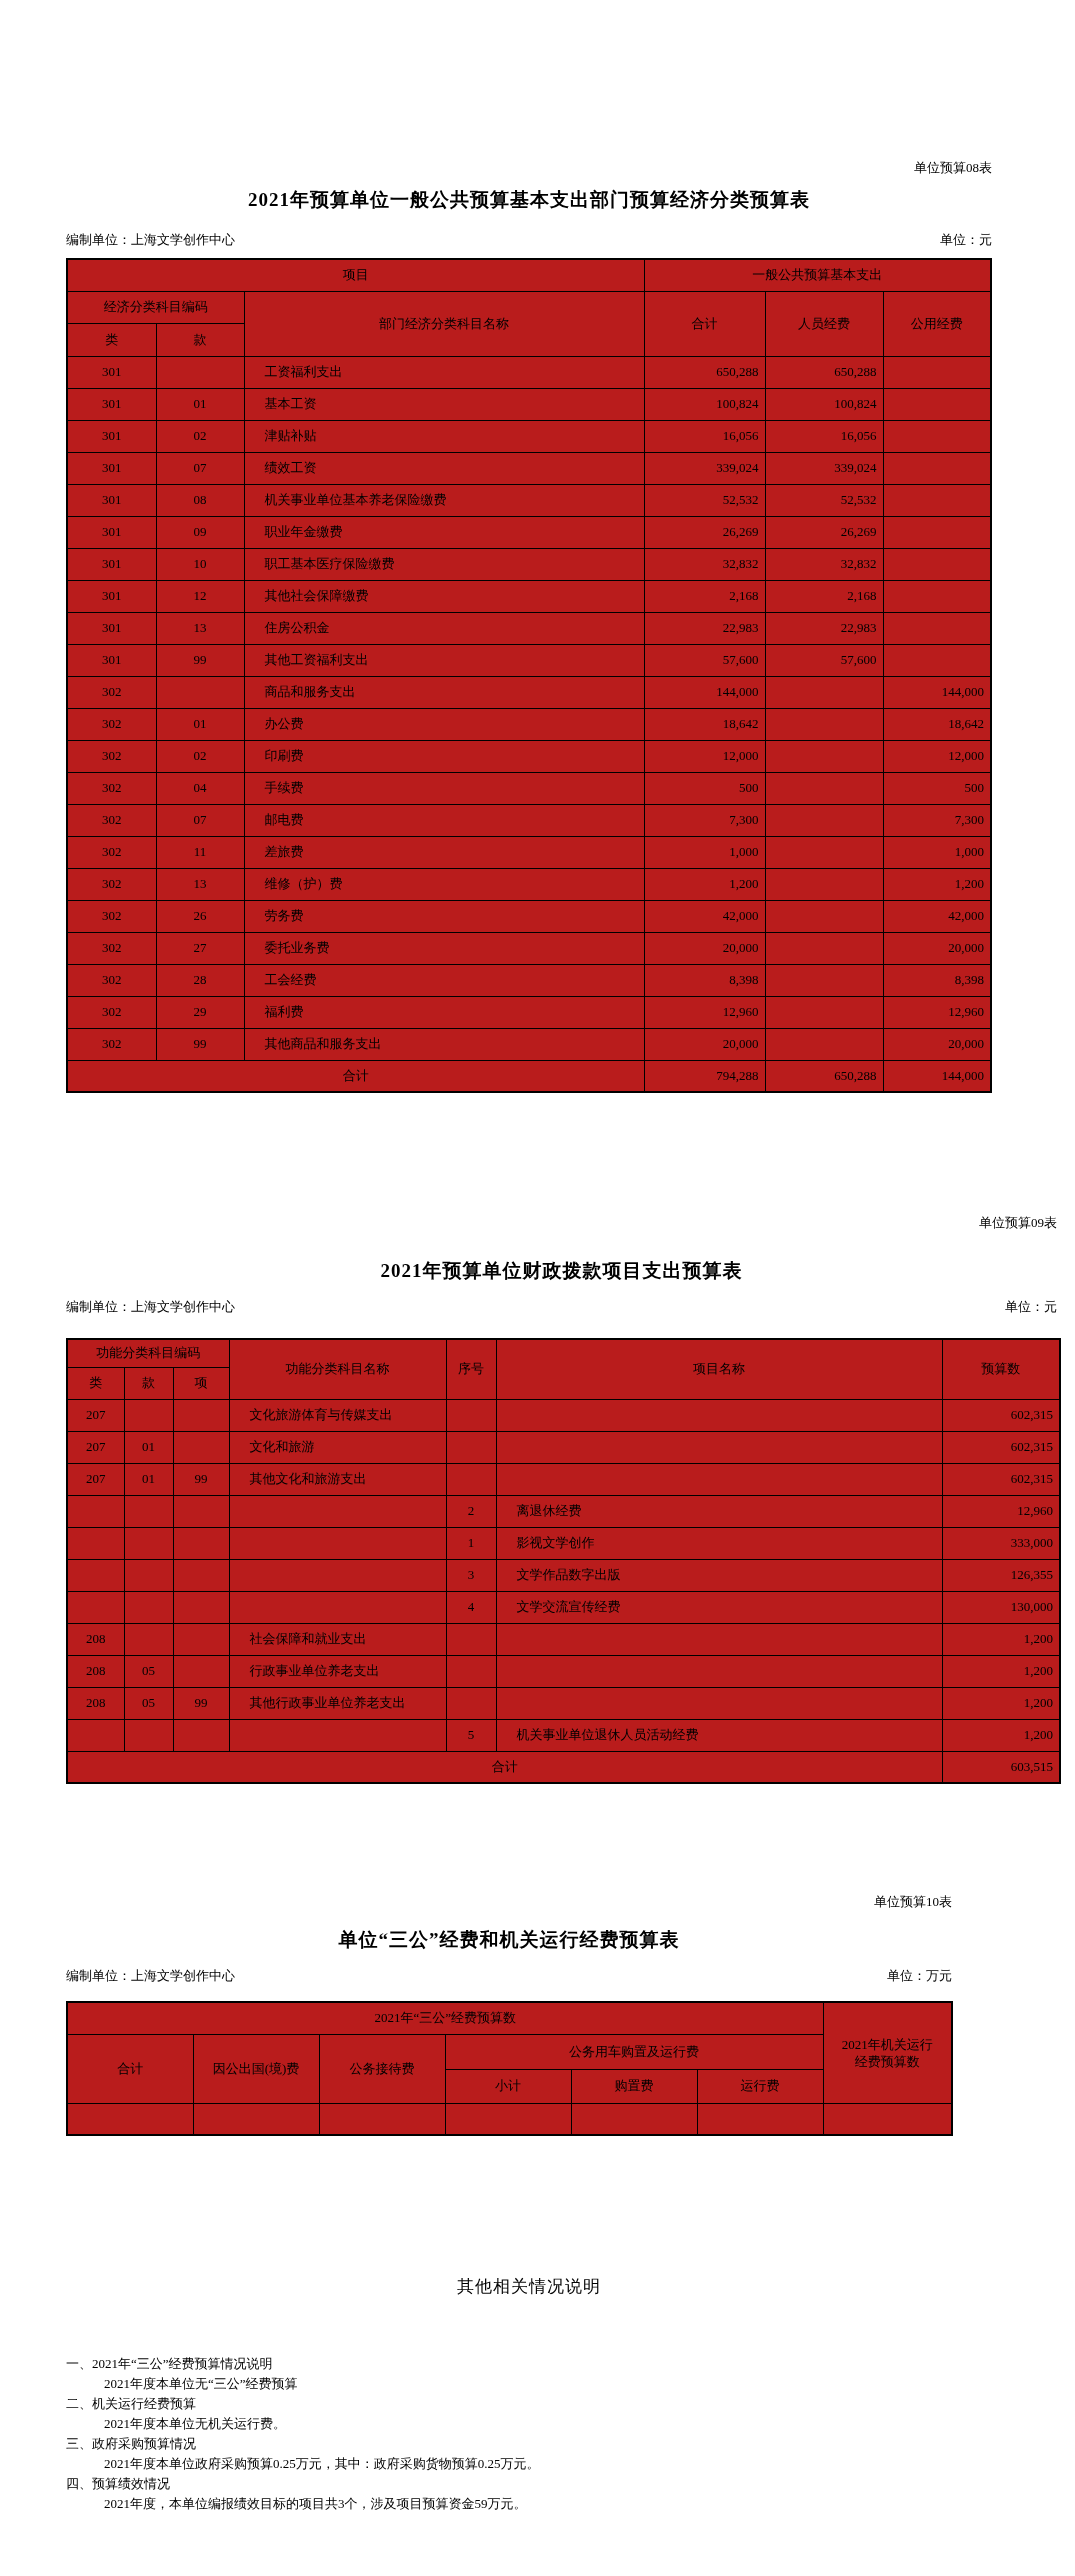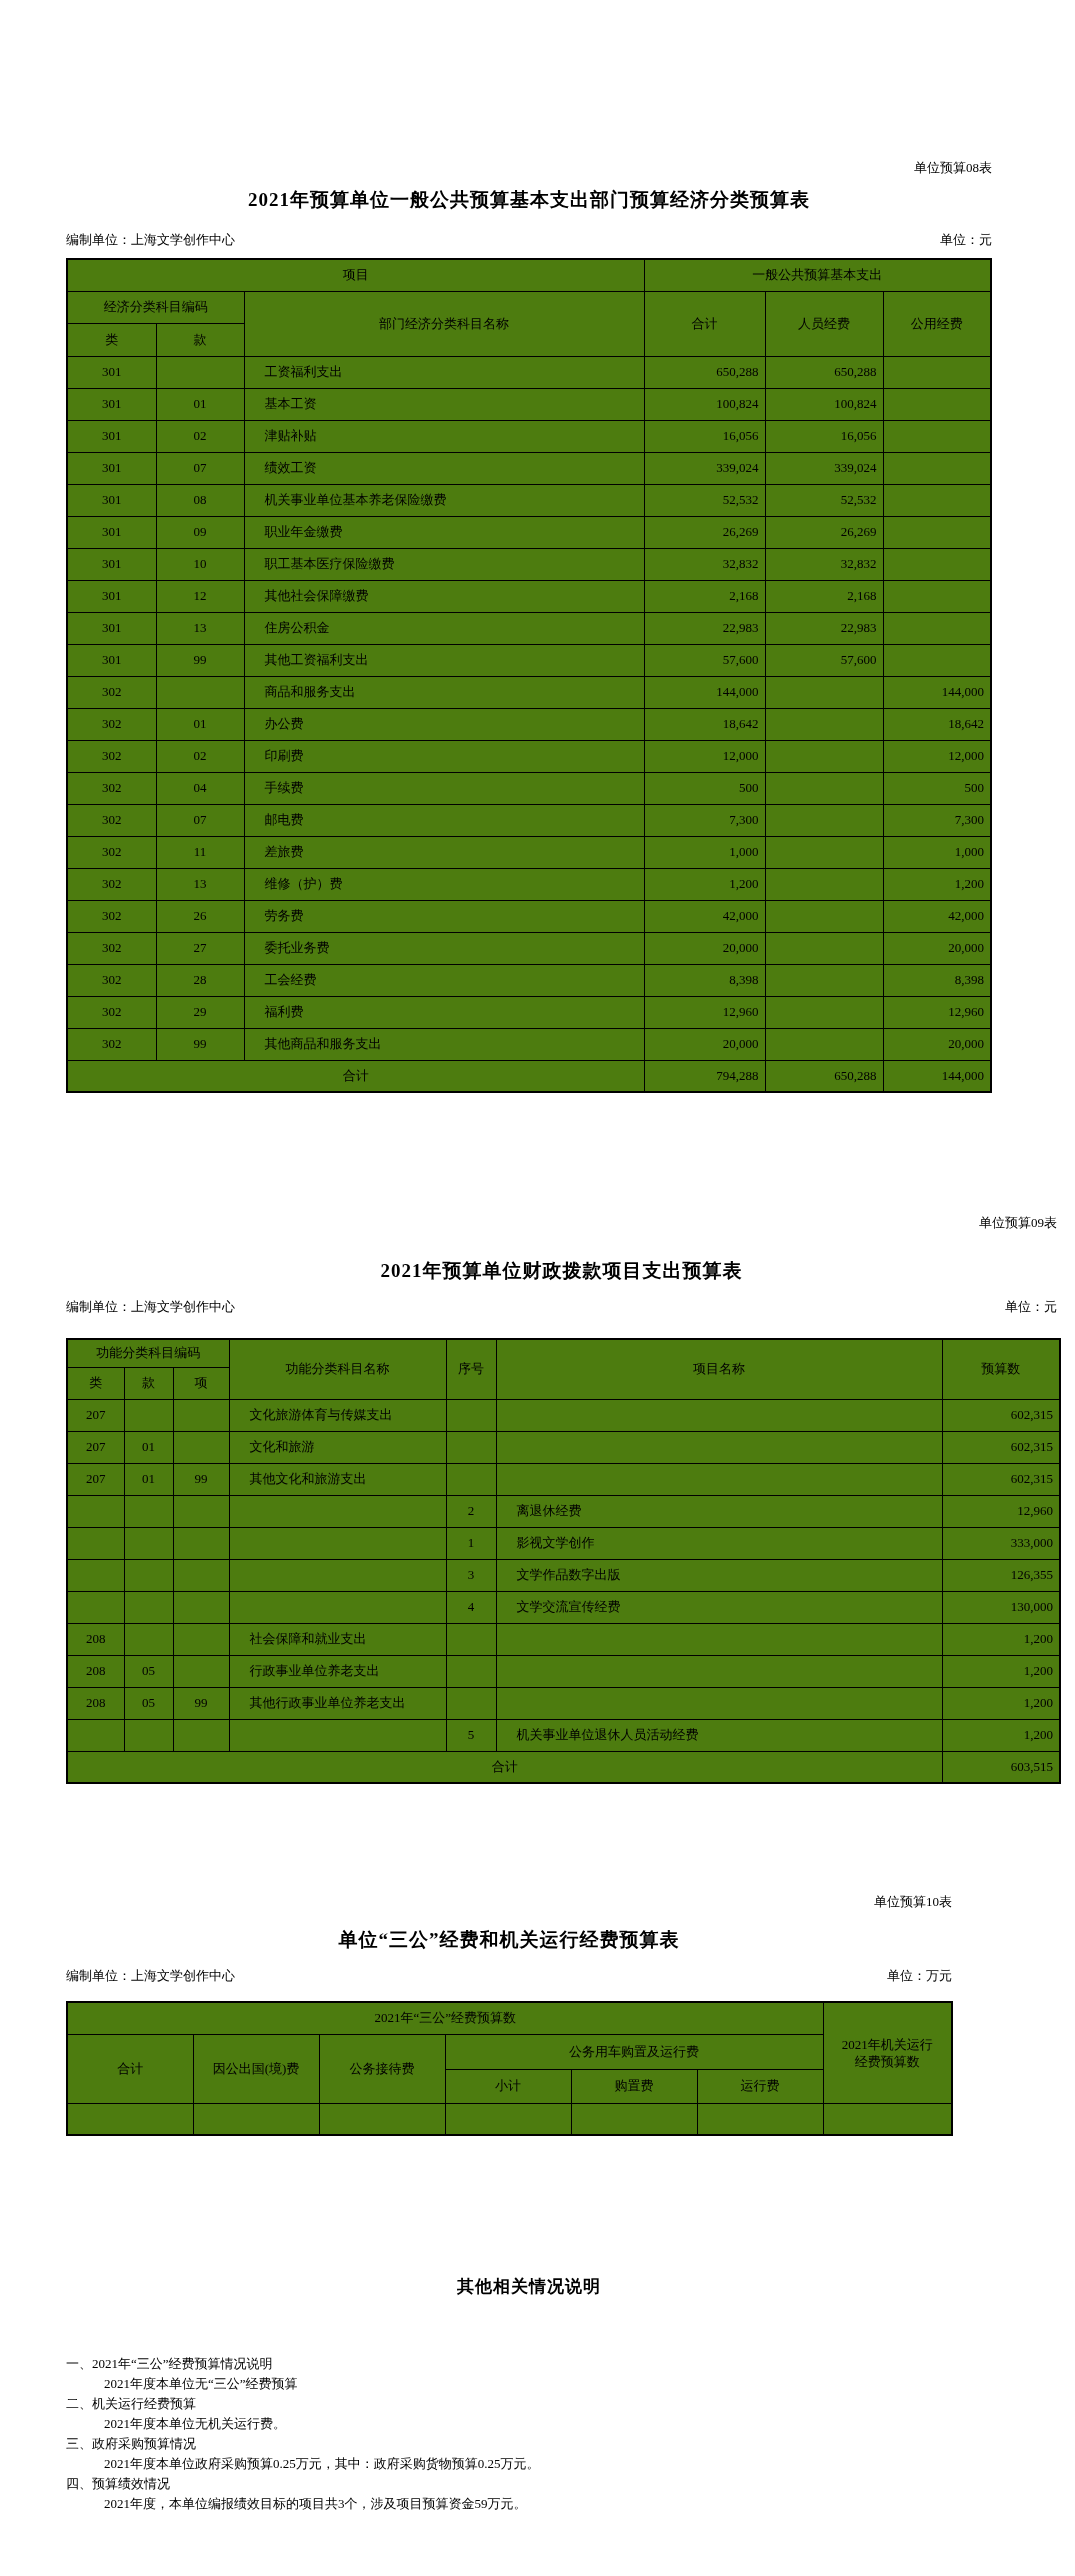--- a/index.html
+++ b/index.html
@@ -3,21 +3,21 @@
 <meta charset="utf-8">
 <style>
   * { margin:0; padding:0; box-sizing:border-box; }
   html,body { background:#ffffff; }
   body { font-family:"Liberation Serif","DejaVu Serif",serif; color:#000; }
   .page { position:relative; width:1076px; height:2576px; background:#fff; overflow:hidden; }
   .section { position:absolute; }
   .sheet-label { text-align:right; font-size:13px; height:16px; }
   .tbl-title { text-align:center; font-size:19px; font-weight:bold; letter-spacing:1px; }
   .meta { display:flex; justify-content:space-between; font-size:13px; }
-  table { border-collapse:collapse; table-layout:fixed; width:100%; border:2px solid #000; background:#4d7c0f; }
+  table { border-collapse:collapse; table-layout:fixed; width:100%; border:2px solid #000; background:#b91c1c; }
   th,td { border:1px solid #000; font-size:13px; font-weight:normal; overflow:hidden; padding:0; vertical-align:middle; }
   th { text-align:center; }
   tr { height:32px; }
   tr.h28 { height:28px; }
   tr.h33 { height:33px; }
   tr.h34 { height:34px; }
   tr.h35 { height:35px; }
   .a-l { text-align:left; padding-left:20px; }
   .a-r { text-align:right; padding-right:6px; }
   .a-c { text-align:center; }
@@ -29,21 +29,21 @@
   #s08 table { margin-top:9px; }
   #s09 { left:66px; top:1214px; width:991px; }
   #s09 .tbl-title { margin-top:28px; }
   #s09 .meta { margin-top:14px; }
   #s09 table { margin-top:22px; }
   #s10 { left:66px; top:1893px; width:886px; }
   #s10 .tbl-title { margin-top:18px; }
   #s10 .meta { margin-top:14px; }
   #s10 table { margin-top:16px; }
   #notes { left:66px; top:2275px; width:926px; }
-  .notes-title { text-align:center; font-size:17px; font-weight:bold; letter-spacing:1px; }
+  .notes-title { text-align:center; font-size:17px; font-weight:normal; letter-spacing:1px; }
   .note-lines { margin-top:56px; font-size:13px; }
   .note-line { line-height:20px; height:20px; white-space:nowrap; }
   .note-line.indent { padding-left:38px; }
 </style>
 </head>
 <body>
 
 <div class="page">
 
   <div id="s08" class="section">

